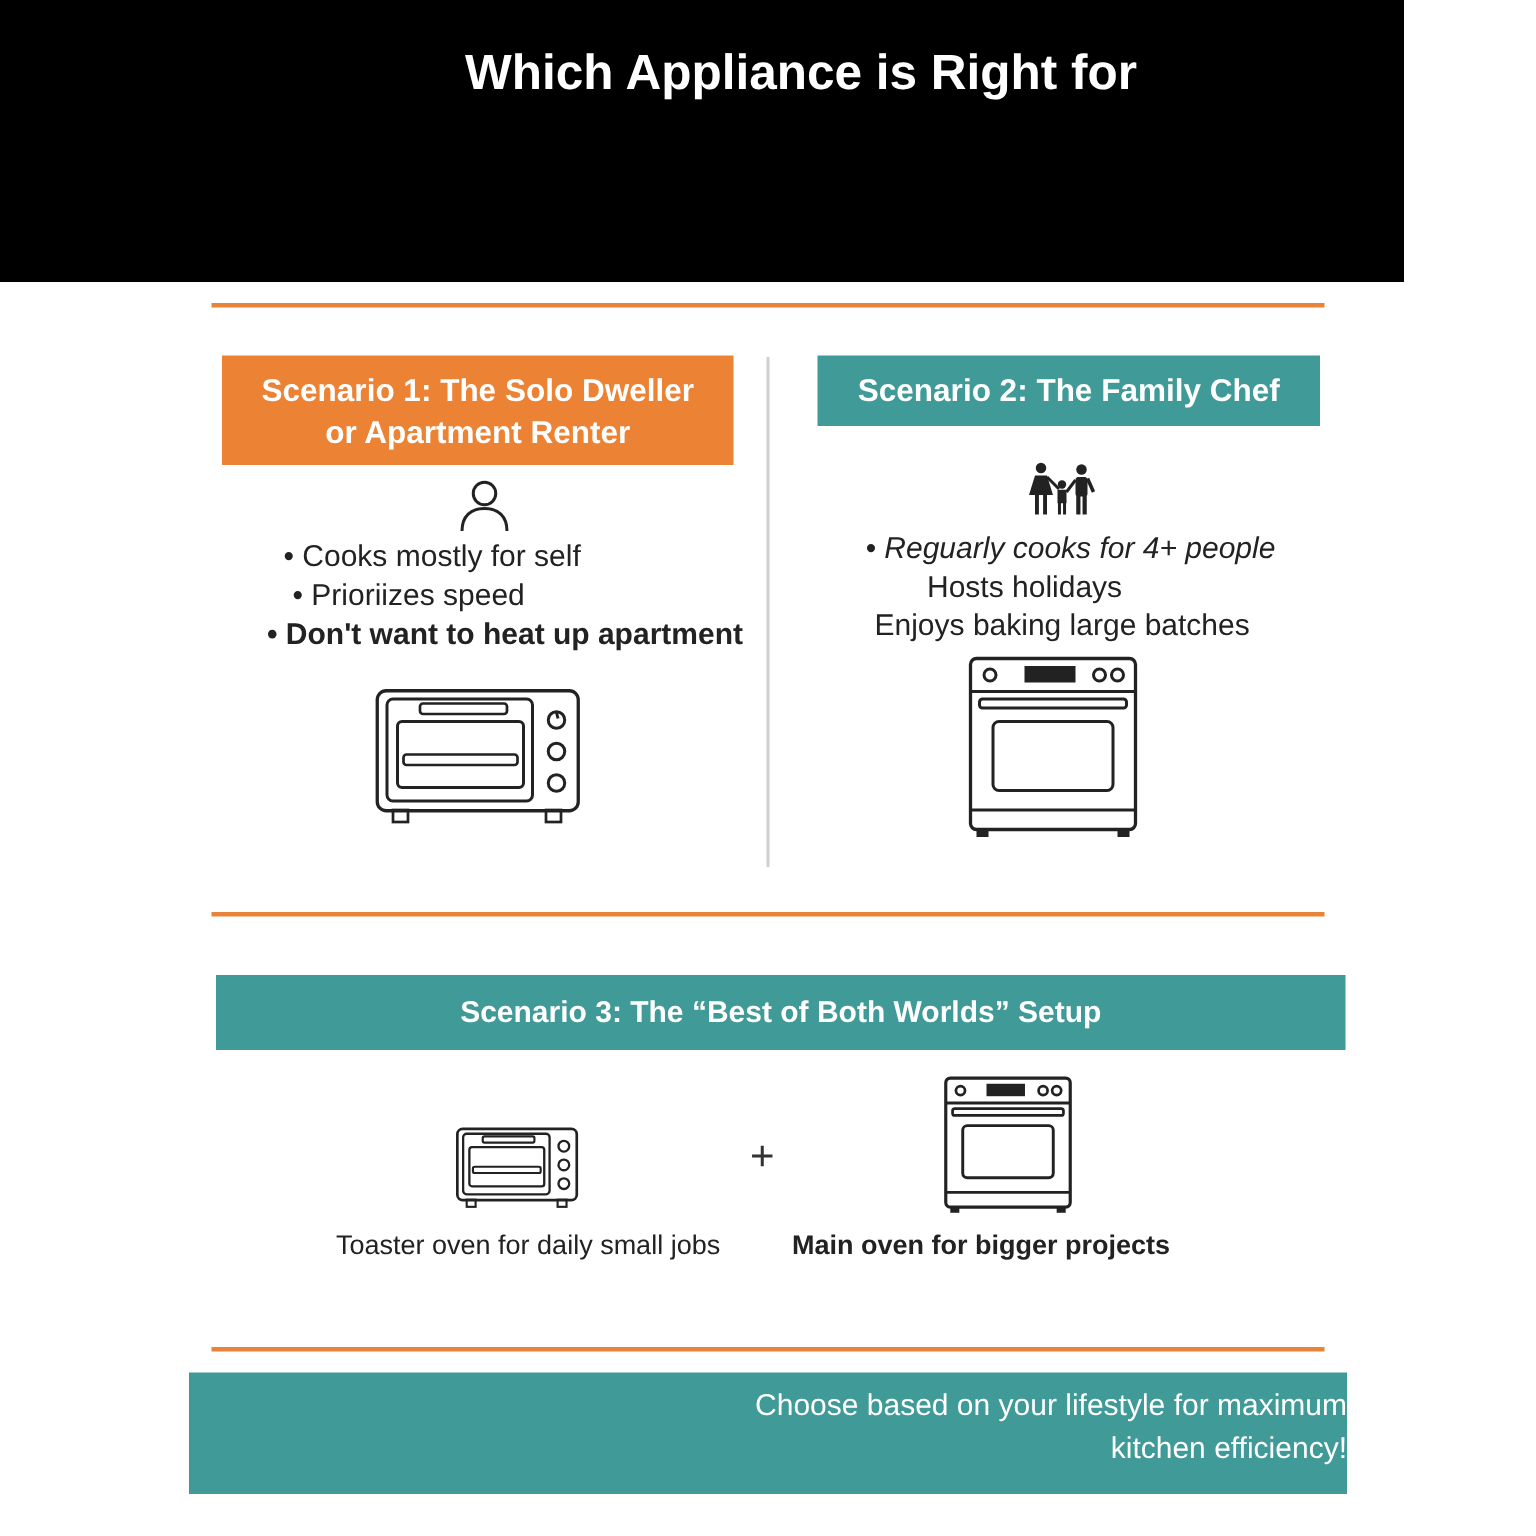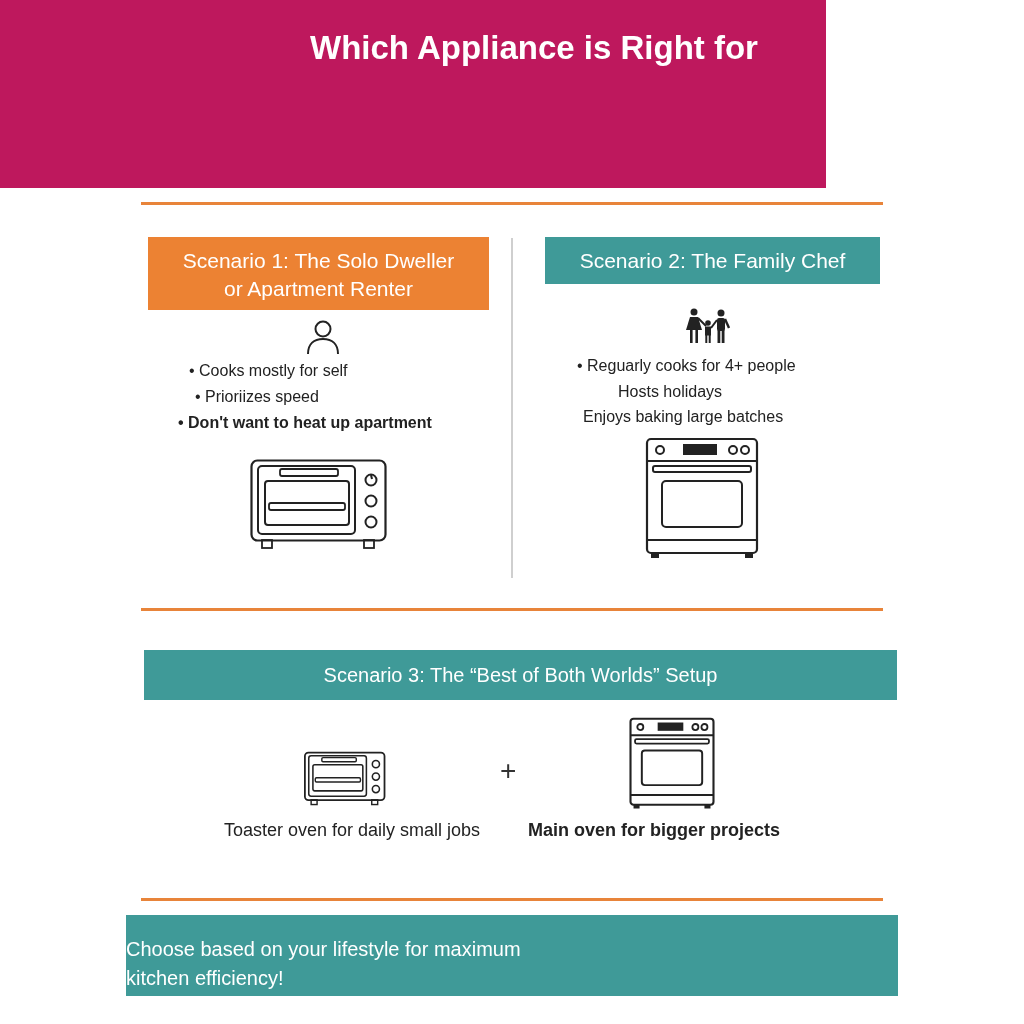--- a/index.html
+++ b/index.html
@@ -1,43 +1,43 @@
 <!DOCTYPE html>
 <html><head>
   <meta charset="utf-8">
   <style>
     * { margin: 0; padding: 0; box-sizing: border-box; }
     html, body { width: 1024px; height: 1024px; background: #ffffff; overflow: hidden; }
     body { font-family: "Liberation Sans", "DejaVu Sans", sans-serif; position: relative; color: #222; }
 
-    .header { position: absolute; left: 0; top: 0; width: 826px; height: 188px; background: #be185d; }
+    .header { position: absolute; left: 0; top: 0; width: 936px; height: 188px; background: #000000; }
     .title { position: absolute; left: 0; width: 1024px; text-align: center; color: #fff; font-weight: bold; font-size: 33px; line-height: 44px; }
     .title.l1 { top: 26px; left: 22px; }
     .title.l2 { top: 71px; left: 0px; }
     .subtitle { position: absolute; left: 0; top: 130px; width: 1000px; text-align: center; color: #fff; font-weight: bold; font-size: 29px; line-height: 40px; }
 
     .rule { position: absolute; left: 141px; width: 742px; height: 3px; background: #e8843a; }
     .vline { position: absolute; left: 511px; top: 238px; width: 2px; height: 340px; background: #cfcfcf; }
 
-    .banner { position: absolute; color: #fff; font-weight: normal; text-align: center; }
+    .banner { position: absolute; color: #fff; font-weight: bold; text-align: center; }
     .banner.orange { background: #ec8233; }
     .banner.teal { background: #3f9a98; }
 
     .s1-banner { left: 148px; top: 237px; width: 341px; height: 73px; font-size: 21px; line-height: 28px; padding-top: 10px; }
     .s2-banner { left: 531px; top: 237px; width: 335px; height: 47px; font-size: 21px; line-height: 47px; margin-left: 14px; }
     .s3-banner { left: 144px; top: 640px; width: 753px; height: 50px; font-size: 20px; line-height: 50px; margin-top: 10px; }
 
-    .bullet { position: absolute; font-size: 16px; line-height: 24px; color: #222; white-space: nowrap; }
+    .bullet { position: absolute; font-size: 20px; line-height: 24px; color: #222; white-space: nowrap; }
 
     .icon { position: absolute; }
 
     .caption { position: absolute; font-size: 18px; line-height: 24px; color: #222; white-space: nowrap; }
     .plus { position: absolute; left: 500px; top: 756px; font-size: 28px; line-height: 30px; color: #333; }
 
-    .footer { position: absolute; left: 126px; top: 915px; width: 772px; height: 81px; background: #3f9a98; color: #fff; text-align: left; font-size: 20px; line-height: 29px; padding-top: 20px; }
+    .footer { position: absolute; left: 126px; top: 915px; width: 772px; height: 81px; background: #3f9a98; color: #fff; text-align: right; font-size: 20px; line-height: 29px; padding-top: 8px; }
   </style>
 </head>
 <body>
 
 <div class="header">
   <div class="title l1">Which Appliance is Right for</div>
 </div>
 
 <div class="rule" style="top:202px;"></div>
 <div class="vline"></div>
@@ -83,21 +83,21 @@
   <rect x="21.3" y="27" width="2" height="8" fill="#222"></rect>
   <rect x="24.7" y="27" width="2" height="8" fill="#222"></rect>
   <path d="M27 20 L33 12" stroke="#222" stroke-width="2"></path>
   <circle cx="37" cy="5" r="3.5" fill="#222"></circle>
   <rect x="33" y="10" width="8" height="13" rx="2" fill="#222"></rect>
   <path d="M41 11 L45 20" stroke="#222" stroke-width="2.4"></path>
   <rect x="33.5" y="22" width="2.8" height="13" fill="#222"></rect>
   <rect x="37.7" y="22" width="2.8" height="13" fill="#222"></rect>
 </svg>
 
-<div class="bullet" style="left:577px; top:354px;">• Reguarly cooks for 4+ people</div>
+<div class="bullet" style="left:577px; top:354px;font-style:italic;">• Reguarly cooks for 4+ people</div>
 <div class="bullet" style="left:618px; top:380px;">Hosts holidays</div>
 <div class="bullet" style="left:583px; top:405px;">Enjoys baking large batches</div>
 
 <svg class="icon" style="left:645px; top:437px;" width="114" height="124" viewBox="0 0 114 124">
   <rect x="2" y="2" width="110" height="114" rx="4" fill="none" stroke="#222" stroke-width="2.2"></rect>
   <line x1="2" y1="24" x2="112" y2="24" stroke="#222" stroke-width="2"></line>
   <circle cx="15" cy="13" r="4" fill="none" stroke="#222" stroke-width="2"></circle>
   <rect x="38" y="7" width="34" height="11" fill="#222"></rect>
   <circle cx="88" cy="13" r="4" fill="none" stroke="#222" stroke-width="2"></circle>
   <circle cx="100" cy="13" r="4" fill="none" stroke="#222" stroke-width="2"></circle>

